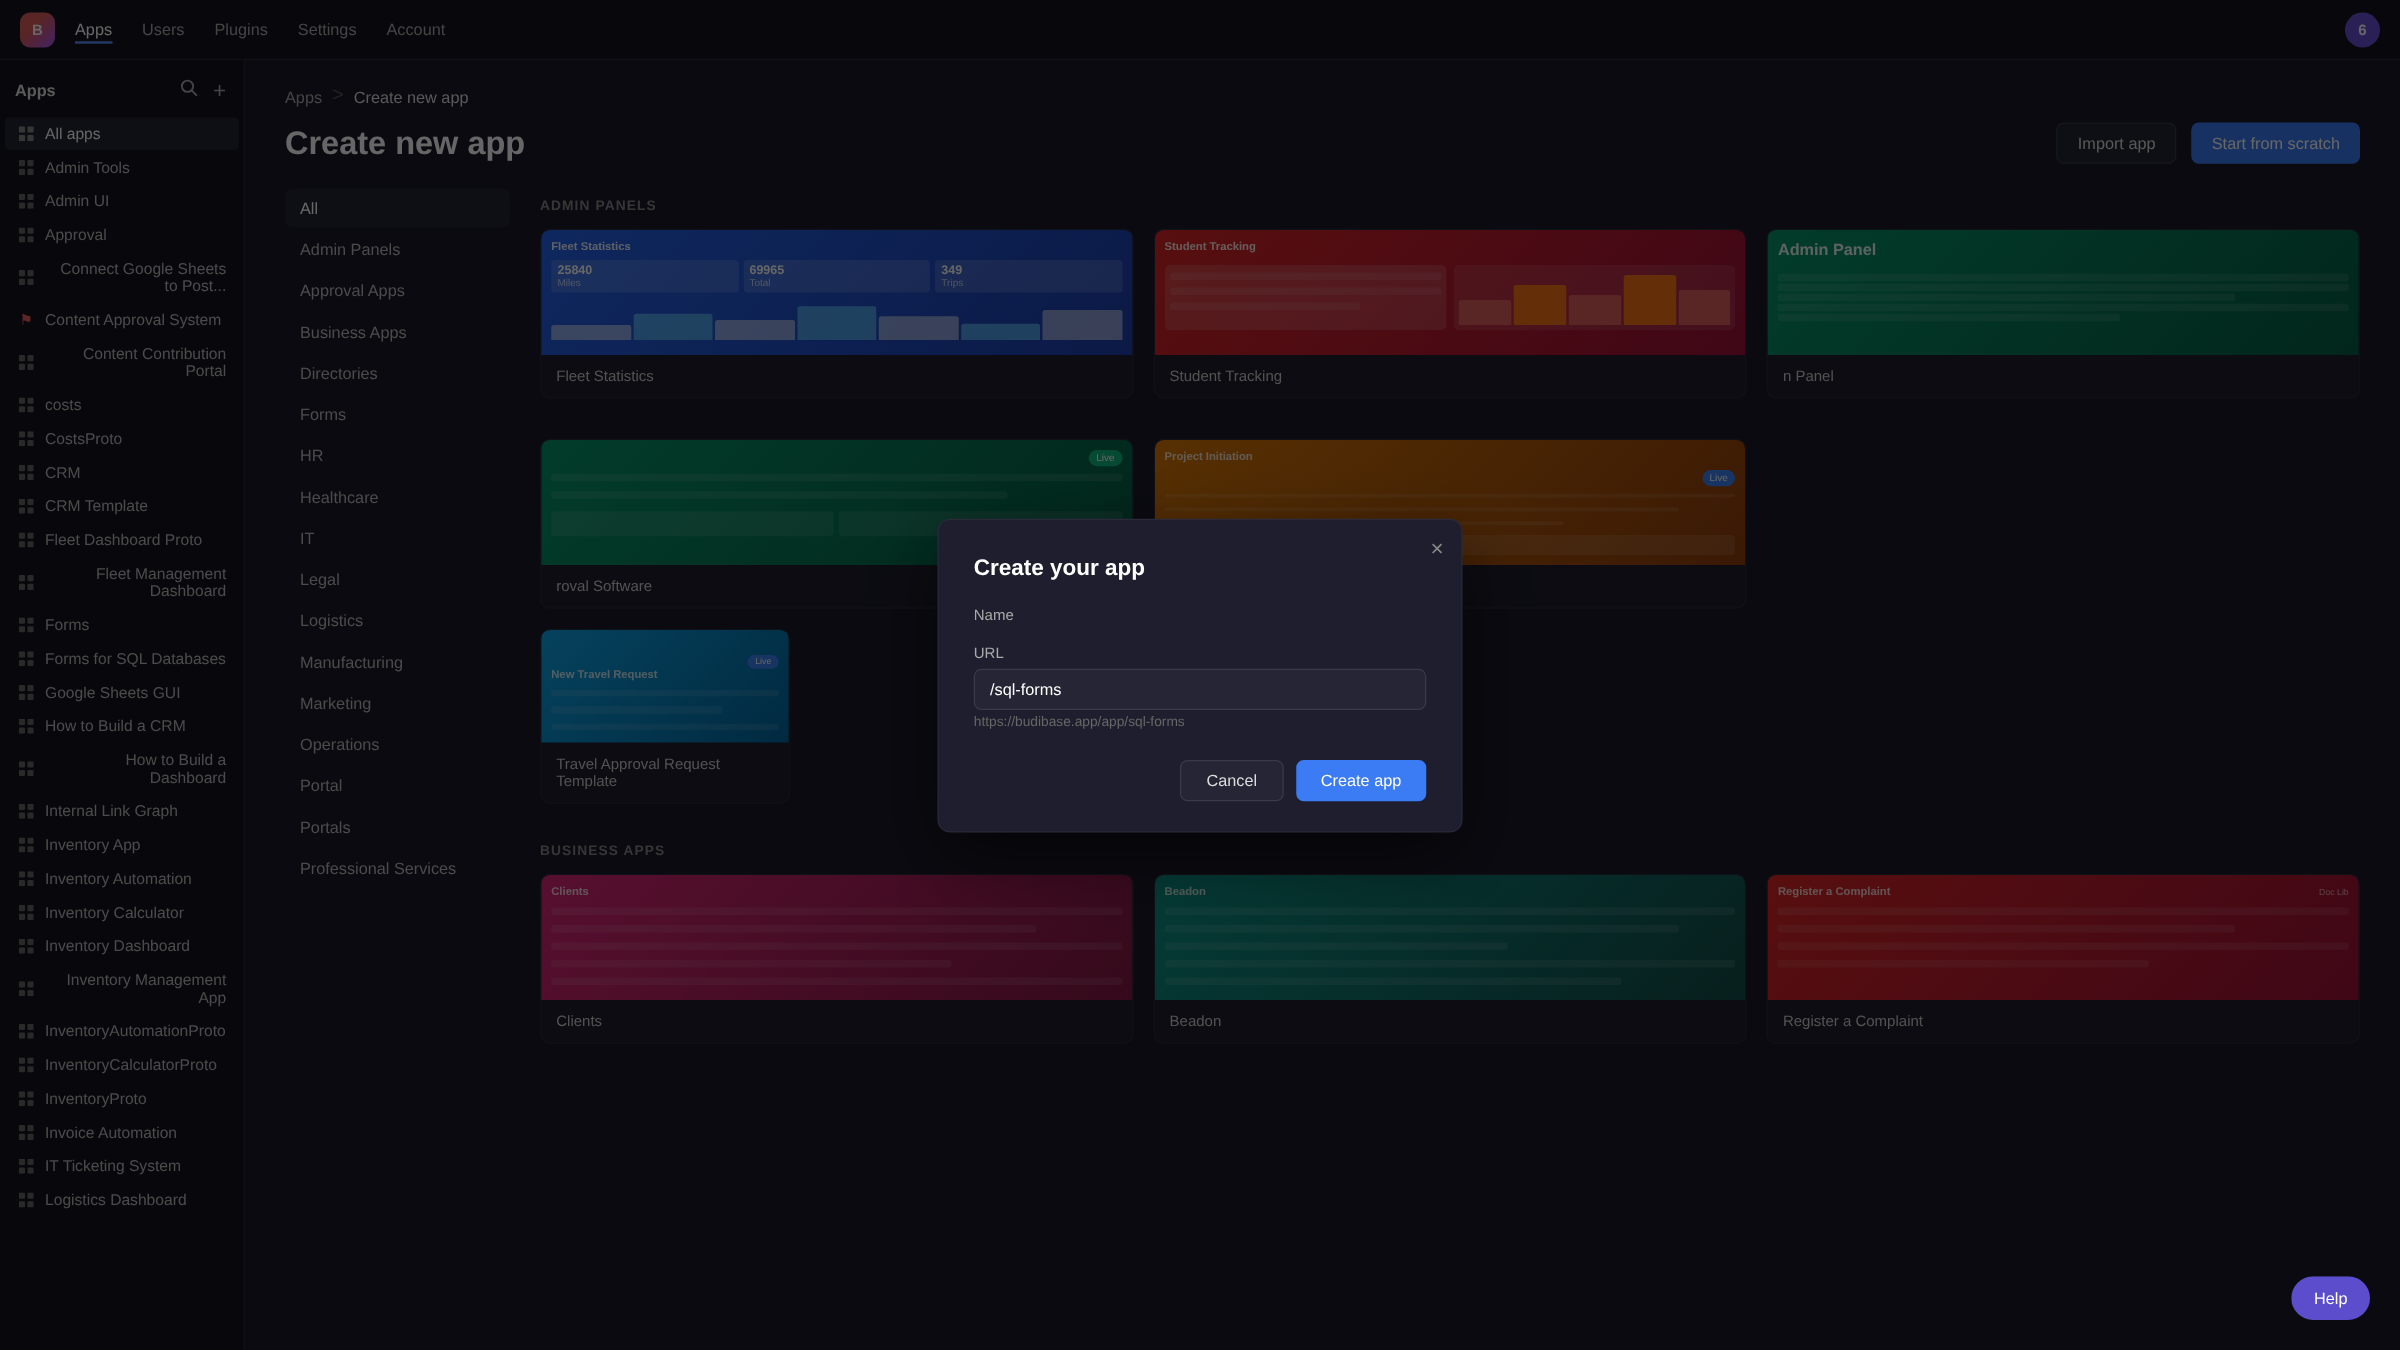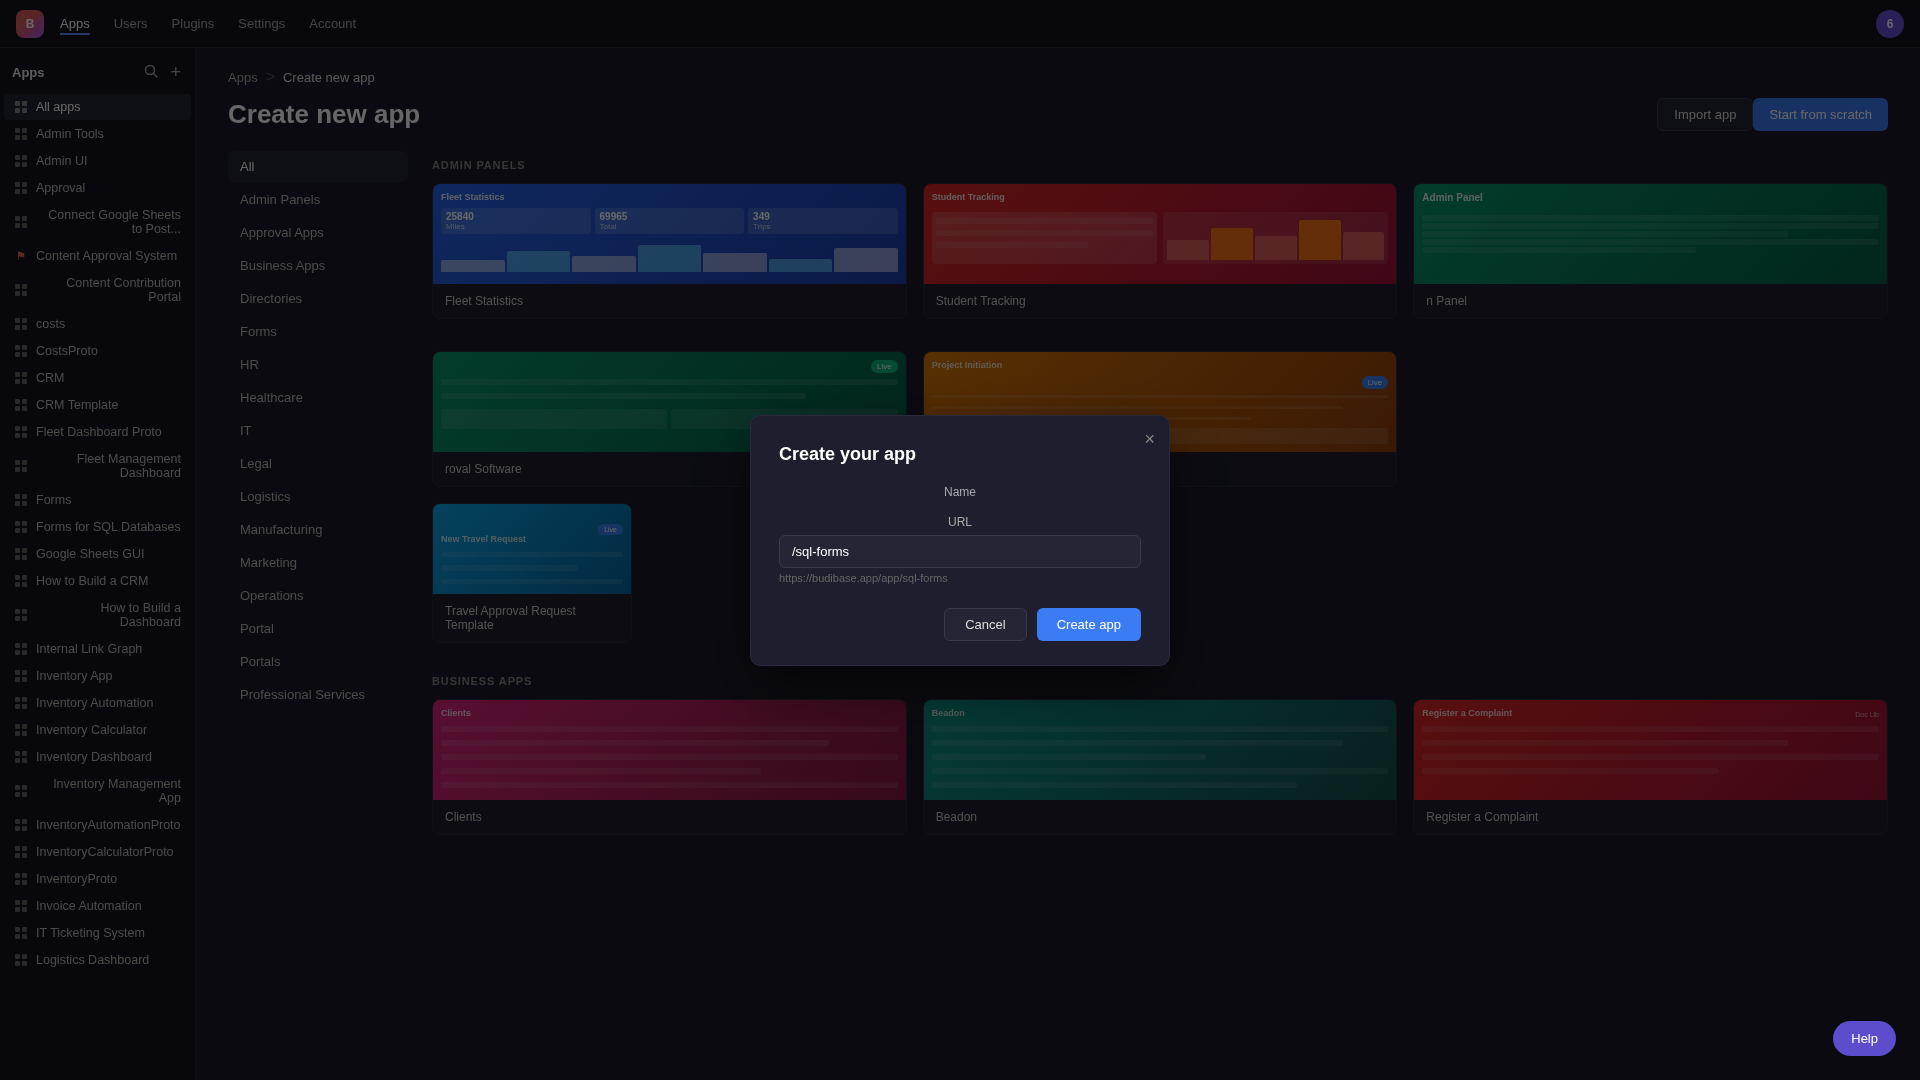--- a/index.html
+++ b/index.html
@@ -102,21 +102,21 @@
     .breadcrumb-sep { color: #555; font-size: 16px; }
     .breadcrumb-current { color: #ddd; }
 
     .page-header {
       display: flex;
       align-items: center;
       justify-content: space-between;
       padding: 12px 32px 20px 32px;
     }
     .page-title { font-size: 26px; font-weight: 700; color: #fff; }
-    .page-header-btns { display: flex; gap: 0; }
+    .page-header-btns { display: flex; gap: 12px; }
     .btn-secondary {
       background: #252535;
       border: 1px solid #3a3a4a;
       color: #ddd;
       padding: 8px 16px;
       border-radius: 6px;
       cursor: pointer;
       font-size: 13px;
     }
     .btn-primary {
@@ -247,21 +247,21 @@
       font-size: 18px;
       line-height: 1;
     }
     .modal-title {
       font-size: 18px;
       font-weight: 600;
       color: #fff;
       margin-bottom: 20px;
     }
     .form-group { margin-bottom: 16px; }
-    .form-label { display: block; font-size: 12px; color: #aaa; margin-bottom: 6px; text-align: center; }
+    .form-label { display: block; font-size: 12px; color: #aaa; margin-bottom: 6px; }
     .form-input {
       width: 100%;
       background: #252535;
       border: 1px solid #3a3a4a;
       border-radius: 6px;
       padding: 8px 12px;
       color: #fff;
       font-size: 13px;
       outline: none;
     }
@@ -767,21 +767,21 @@
                   </div>
                 </div>
               </div>
             </div>
             <div class="template-card-info">Student Tracking</div>
           </div>
 
           <div class="template-card">
             <div class="template-card-thumb thumb-green">
               <div class="mock-dash">
-                <div class="mock-label" style="color:rgba(255,255,255,0.9);font-size:10px;font-weight:bold;">Admin Panel</div>
+                <div class="mock-label" style="color:rgba(255,255,255,0.9);font-size:13px;font-weight:bold;">Admin Panel</div>
                 <div style="margin-top:4px;">
                   <div class="mock-row"></div>
                   <div class="mock-row"></div>
                   <div class="mock-row" style="width:80%"></div>
                   <div class="mock-row"></div>
                   <div class="mock-row" style="width:60%"></div>
                 </div>
               </div>
             </div>
             <div class="template-card-info">n Panel</div>

